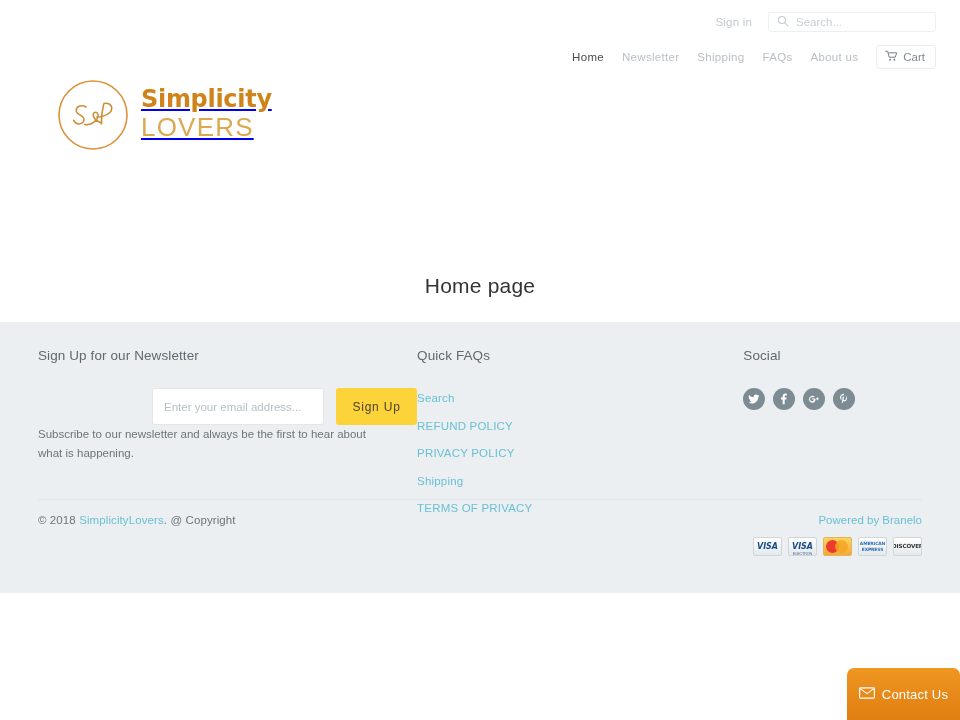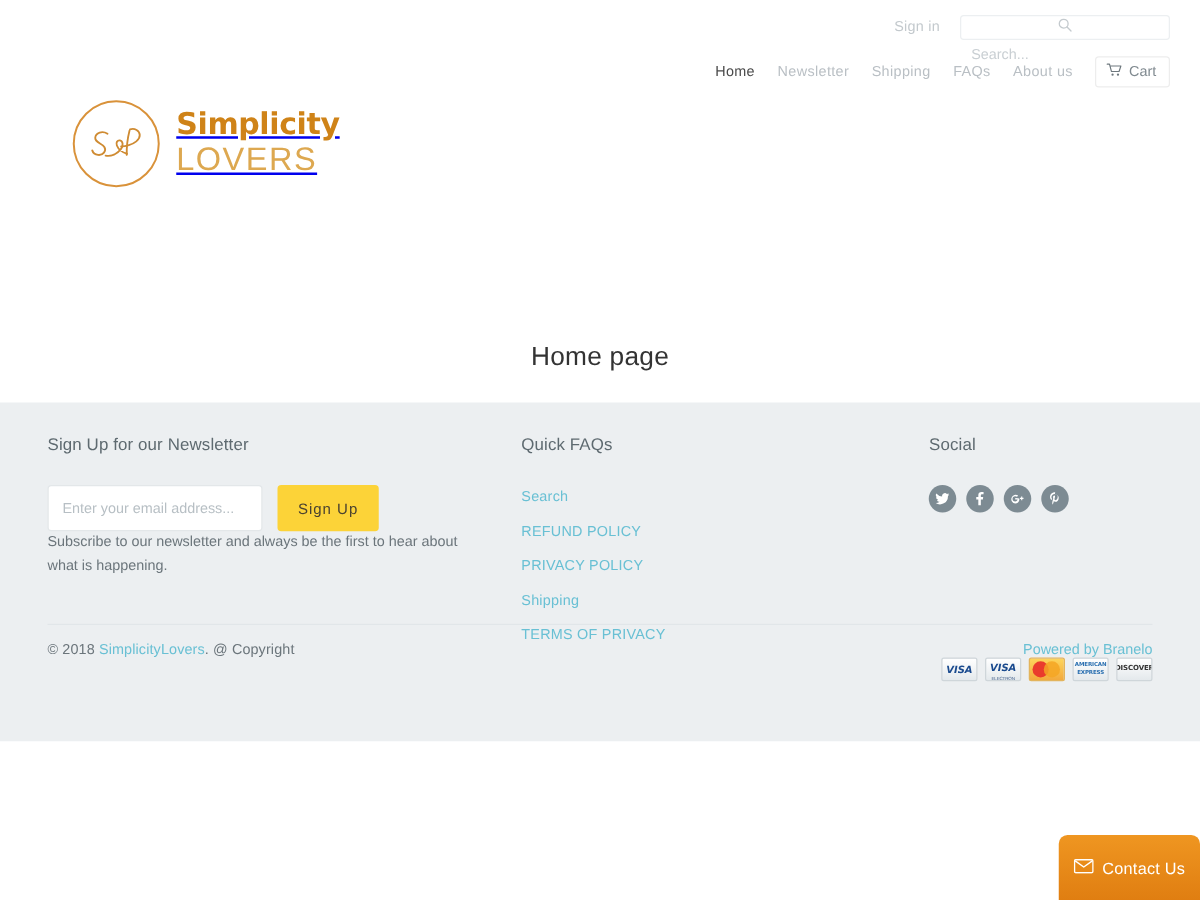--- a/index.html
+++ b/index.html
@@ -36,21 +36,20 @@
   .search-box {
     width: 168px;
     height: 20px;
     border: 1px solid #eceff1;
     border-radius: 3px;
     background: #fff;
     display: flex;
     align-items: center;
     padding: 0 8px;
     gap: 7px;
-    flex-direction: column;
   }
   .search-box svg { flex: none; }
   .search-input {
     border: none;
     outline: none;
     font-family: "Liberation Sans", sans-serif;
     font-size: 11.5px;
     color: #9aa3a9;
     width: 100%;
     background: transparent;
@@ -146,21 +145,21 @@
   .col-social { width: 180px; }
 
   .col-heading {
     font-size: 13.5px;
     color: #5e6a70;
     font-weight: 400;
     margin-bottom: 25px;
     letter-spacing: .1px;
   }
 
-  .newsletter-form { display: flex; align-items: stretch; gap: 12px; }
+  .newsletter-form { display: flex; align-items: stretch; gap: 12px; justify-content: flex-end; }
   .email-input {
     width: 172px;
     height: 37px;
     border: 1px solid #e3e7e9;
     border-radius: 3px;
     background: #fff;
     padding: 0 11px;
     font-family: "Liberation Sans", sans-serif;
     font-size: 11.5px;
     color: #7e888e;
@@ -228,20 +227,21 @@
     color: #6b757b;
     letter-spacing: .1px;
   }
   .copyright a { color: #69c0d4; text-decoration: none; }
   .powered-wrap { text-align: right; }
   .powered {
     font-size: 11.5px;
     color: #69c0d4;
     text-decoration: none;
     display: block;
+    margin-bottom: 11px;
   }
   .pay-row { display: flex; gap: 6px; justify-content: flex-end; }
   .pay-card {
     width: 29px; height: 19px;
     border-radius: 2px;
     border: 1px solid #cfd6da;
     background: linear-gradient(#ffffff, #e4e9ec);
     display: flex;
     align-items: center;
     justify-content: center;

